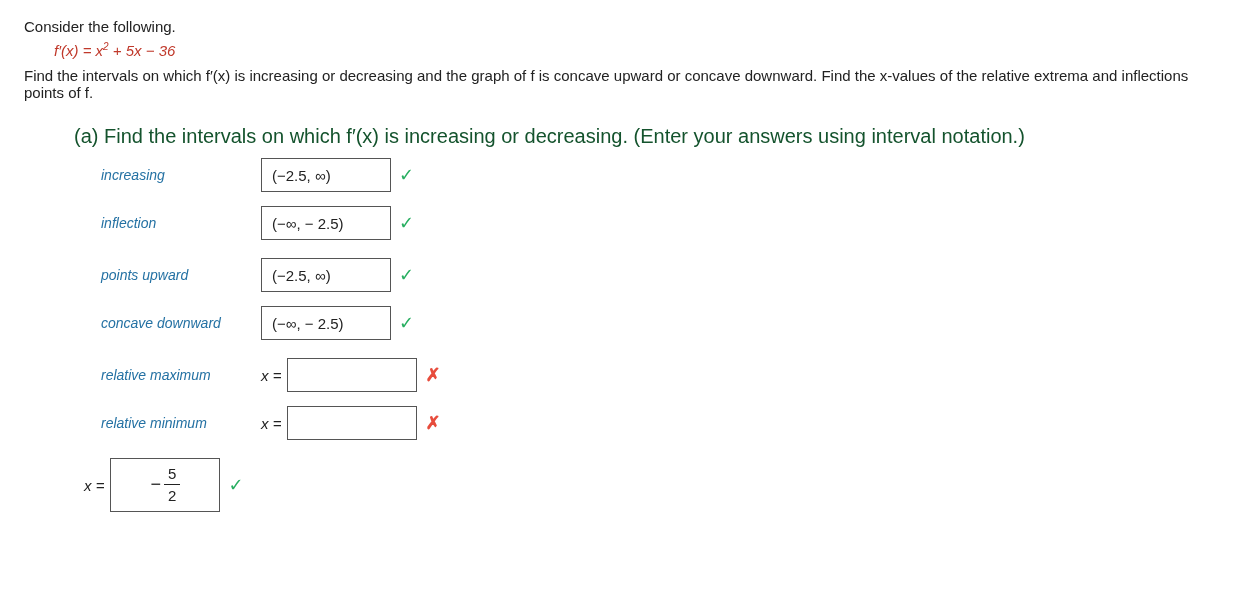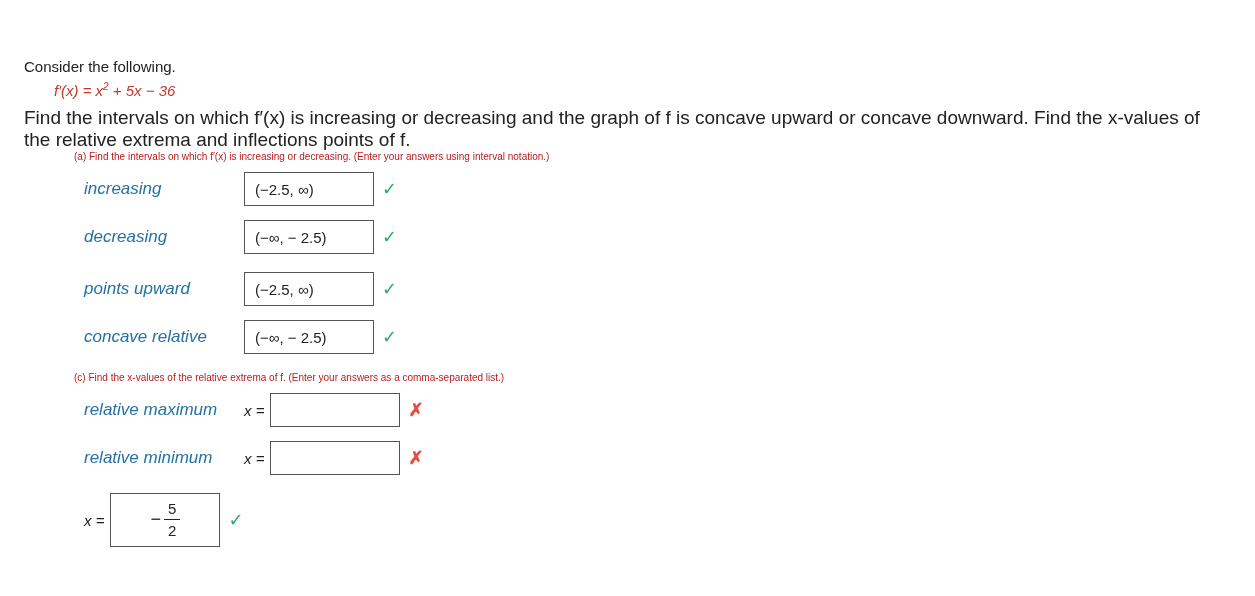--- a/index.html
+++ b/index.html
@@ -8,53 +8,53 @@
       font-size: 15px;
       background: #fff;
       color: #222;
       padding: 18px 24px;
       width: 1255px;
       min-height: 596px;
     }
     .intro-text {
       color: #222;
       margin-bottom: 6px;
-      margin-top: 40px;
     }
     .formula-line {
       color: #c0392b;
       margin-bottom: 8px;
       margin-left: 30px;
       font-style: italic;
     }
     .question-text {
       color: #222;
-      margin-bottom: 0;
-      font-size: 19px;
+      margin-bottom: 24px;
+      font-size: 15px;
     }
     .sub-question {
       margin-left: 50px;
       margin-bottom: 18px;
     }
     .sub-question-label {
-      color: #b91c1c;
+      color: #14532d;
       margin-bottom: 10px;
-      font-size: 10px;
+      font-size: 20px;
     }
     .answer-row {
       display: flex;
       align-items: center;
       margin-bottom: 14px;
       margin-left: 10px;
     }
     .answer-label {
       color: #2471a3;
       font-style: italic;
       min-width: 160px;
-      font-size: 17px;
+      font-size: 14px;
+      margin-left: 17px;
     }
     .input-box {
       border: 1.5px solid #555;
       padding: 4px 10px;
       font-size: 15px;
       min-width: 130px;
       height: 34px;
       display: inline-flex;
       align-items: center;
       background: #fff;
@@ -144,49 +144,48 @@
 
   <div class="answer-row">
     <span class="answer-label">increasing</span>
     <div class="input-box">
       <span>(−2.5, ∞)</span>
     </div>
     <span class="check-mark">✓</span>
   </div>
 
   <div class="answer-row">
-    <span class="answer-label">decreasing</span>
+    <span class="answer-label">inflection</span>
     <div class="input-box">
       <span>(−∞, − 2.5)</span>
     </div>
     <span class="check-mark">✓</span>
   </div>
 </div>
 
 <div class="sub-question">
 
   <div class="answer-row">
     <span class="answer-label">points upward</span>
     <div class="input-box">
       <span>(−2.5, ∞)</span>
     </div>
     <span class="check-mark">✓</span>
   </div>
 
   <div class="answer-row">
-    <span class="answer-label">concave relative</span>
+    <span class="answer-label">concave downward</span>
     <div class="input-box">
       <span>(−∞,  − 2.5)</span>
     </div>
     <span class="check-mark">✓</span>
   </div>
 </div>
 
 <div class="sub-question">
-  <p class="sub-question-label">(c) Find the x-values of the relative extrema of f. (Enter your answers as a comma-separated list.)</p>
 
   <div class="answer-row">
     <span class="answer-label">relative maximum</span>
     <span class="equals-sign">x =</span>
     <div class="input-box-empty"></div>
     <span class="x-mark">✗</span>
   </div>
 
   <div class="answer-row">
     <span class="answer-label">relative minimum</span>

